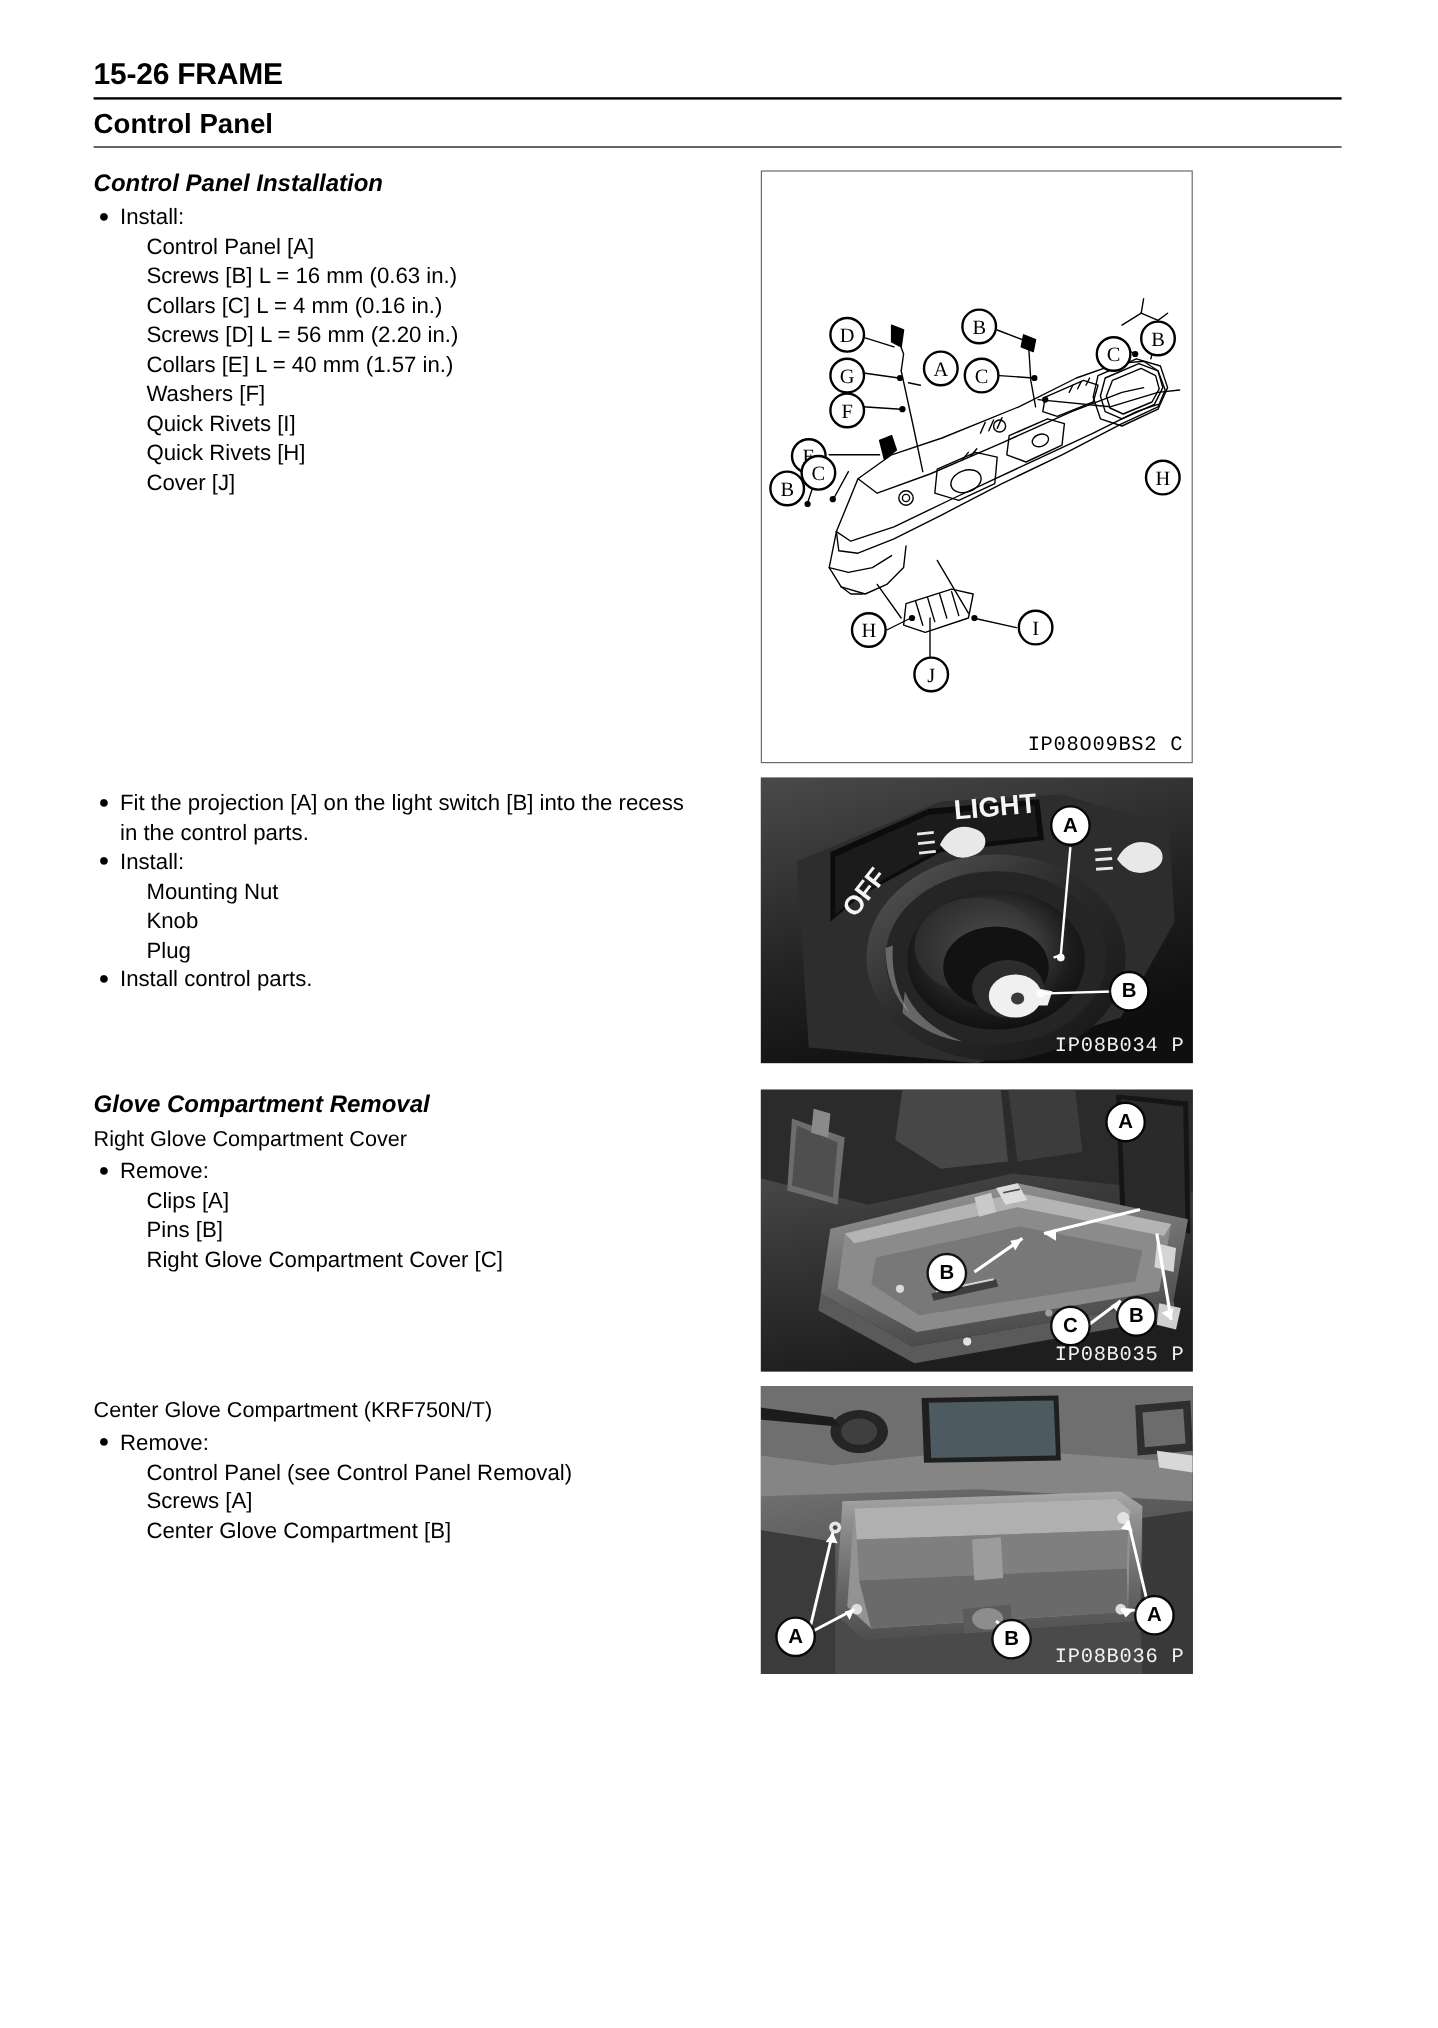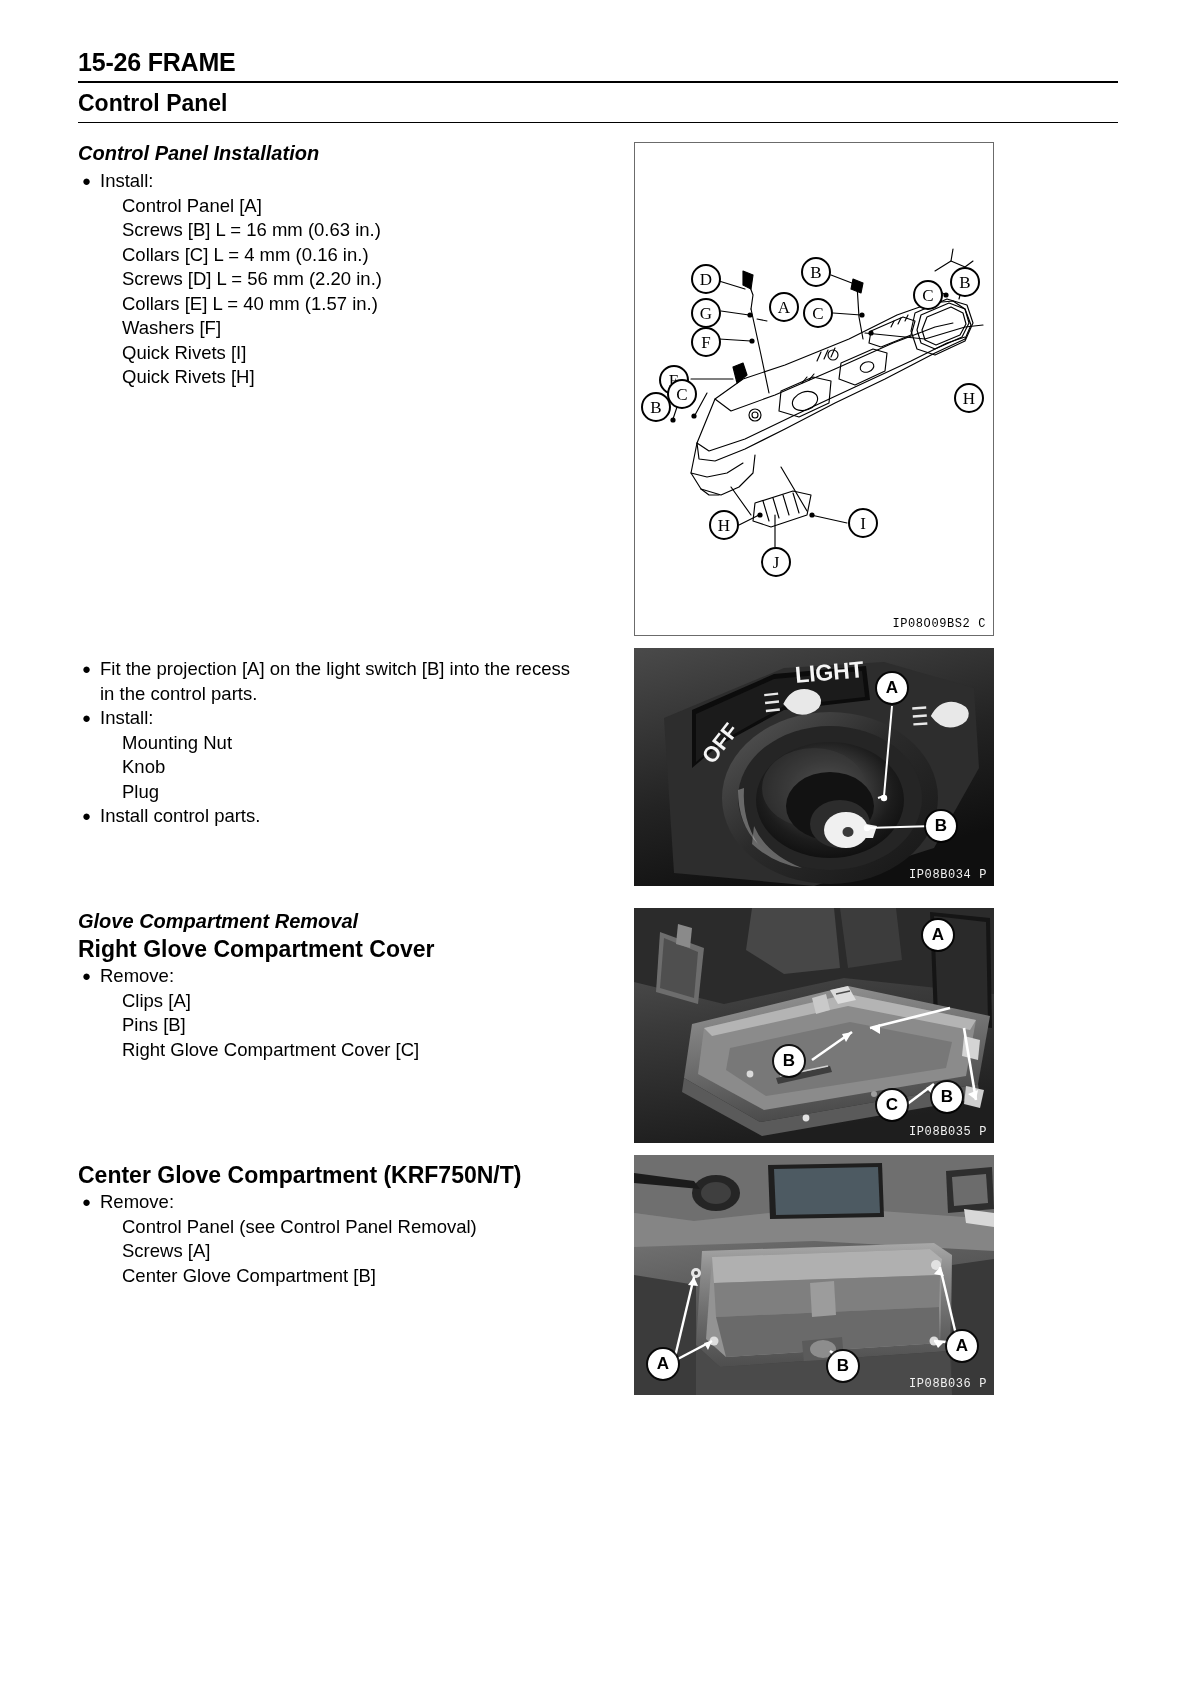--- a/index.html
+++ b/index.html
@@ -60,22 +60,22 @@
     width: 545px;
   }
   .h-italic {
     font-size: 20px;
     font-weight: bold;
     font-style: italic;
     line-height: 26px;
     margin: 0 0 3px 0;
   }
   .h-bold {
-    font-size: 23px;
-    font-weight: bold;
+    font-size: 18px;
+    font-weight: normal;
     line-height: 25px;
     margin: 0 0 2px 0;
   }
   .bullet-line {
     font-size: 18.5px;
     line-height: 24.5px;
     position: relative;
     padding-left: 22px;
     margin: 0;
   }
@@ -110,21 +110,21 @@
   }
   .figure.photo {
     background: #2a2a2a;
     overflow: hidden;
   }
   .fig-id {
     position: absolute;
     right: 7px;
     bottom: 4px;
     font-family: "Liberation Mono", monospace;
-    font-size: 12px;
+    font-size: 17px;
     letter-spacing: 0.6px;
     color: #000;
     white-space: nowrap;
   }
   .fig-id.onphoto {
     color: #f2f2f2;
   }
 
   
   .cb {
@@ -172,20 +172,21 @@
       <span class="dot">●</span><span>Install:</span>
     </div>
     <div class="sub-line">Control Panel [A]</div>
     <div class="sub-line">Screws [B] L = 16 mm (0.63 in.)</div>
     <div class="sub-line">Collars [C] L = 4 mm (0.16 in.)</div>
     <div class="sub-line">Screws [D] L = 56 mm (2.20 in.)</div>
     <div class="sub-line">Collars [E] L = 40 mm (1.57 in.)</div>
     <div class="sub-line">Washers [F]</div>
     <div class="sub-line">Quick Rivets [I]</div>
     <div class="sub-line">Quick Rivets [H]</div>
+    <div class="sub-line">Cover [J]</div>
   </div>
 
   <div class="text-col" style="top:657px;">
     <div class="bullet-line">
       <span class="dot">●</span><span>Fit the projection [A] on the light switch [B] into the recess</span>
       <span class="cont">in the control parts.</span>
     </div>
     <div class="bullet-line">
       <span class="dot">●</span><span>Install:</span>
     </div>

